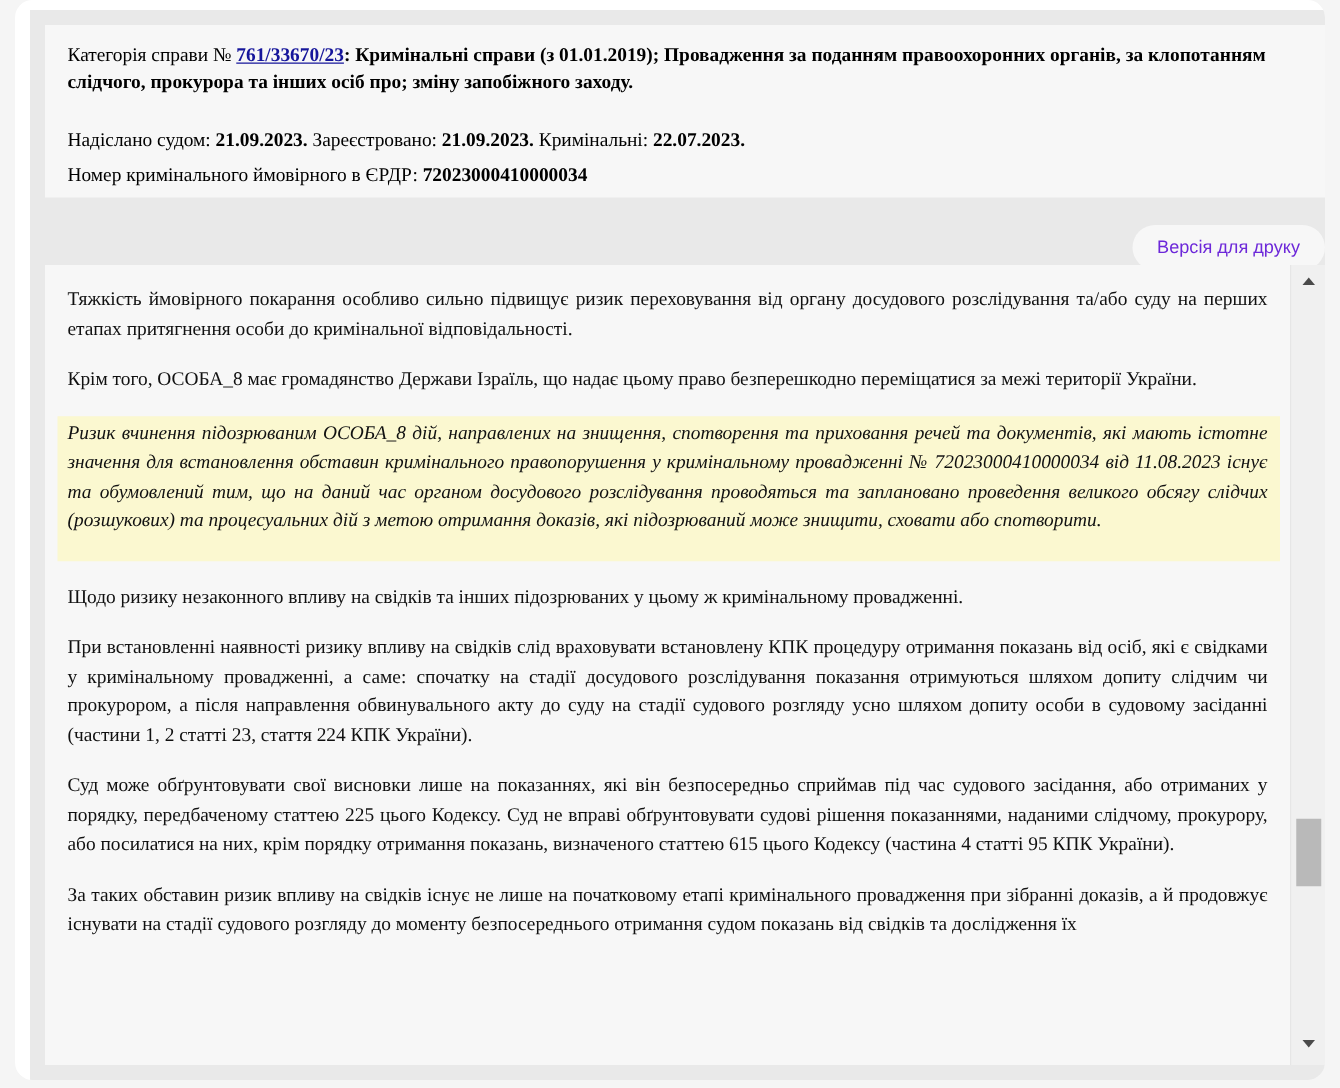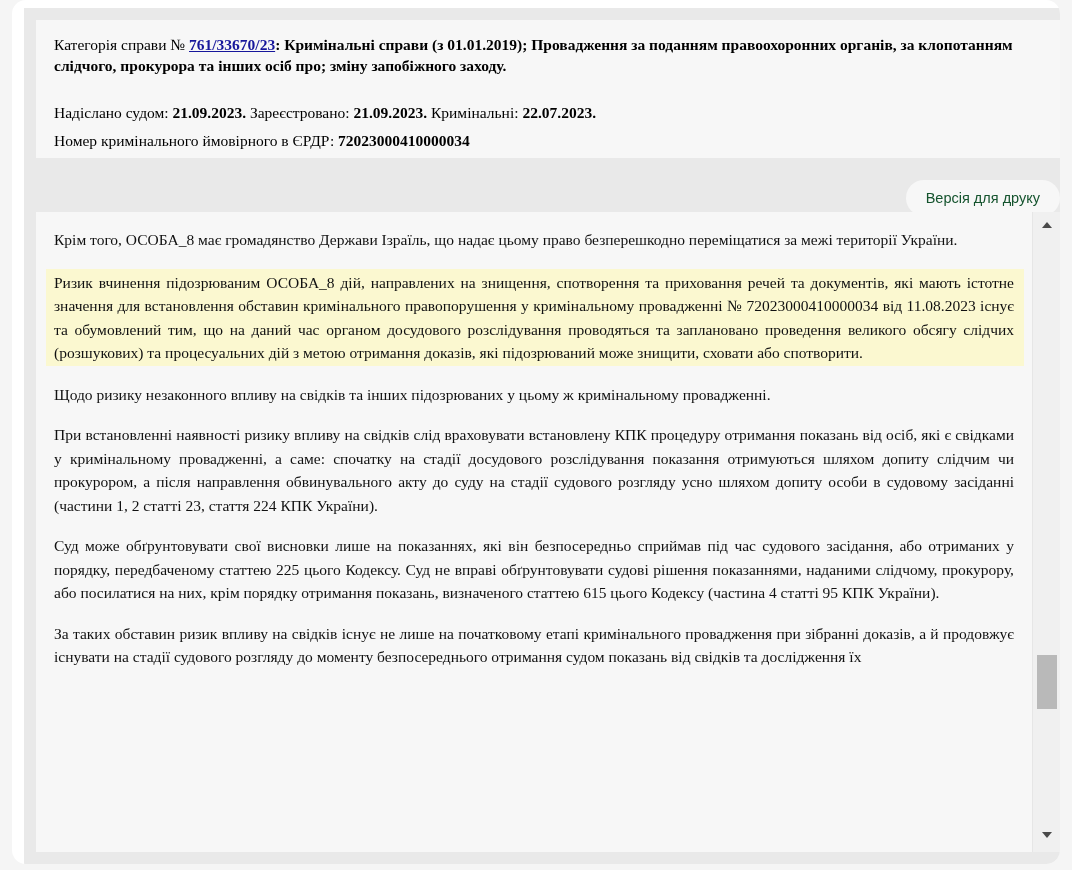--- a/index.html
+++ b/index.html
@@ -82,21 +82,21 @@
     position: absolute;
     right: 0px;
     top: 16px;
     height: 36px;
     padding: 0 20px;
     background: #f7f7f7;
     border: none;
     border-radius: 18px;
     font-family: "Liberation Sans", "DejaVu Sans", sans-serif;
     font-size: 14.5px;
-    color: #14532d;
+    color: #6d28d9;
     cursor: pointer;
     line-height: 36px;
     box-sizing: border-box;
     white-space: nowrap;
   }
 
   
   .text-panel {
     position: absolute;
     left: 12px;
@@ -122,21 +122,22 @@
     line-height: 23.5px;
     color: #111111;
     text-align: justify;
     margin: 0 0 17px 0;
     hyphens: none;
   }
   .para.highlight {
     background: #fbf8d0;
     margin-left: -8px;
     margin-right: -10px;
-    padding: 2px 10px 1px 8px;
+    padding: 2px 10px 20px 8px;
+    font-style: italic;
   }
 
   
   .scrollbar {
     position: absolute;
     right: 0px;
     top: 0px;
     width: 28px;
     height: 640px;
     background: #f0f0f0;
@@ -197,20 +198,21 @@
 
       <p class="meta-line"><span>Номер кримінального ймовірного в ЄРДР: </span><b>72023000410000034</b></p>
     </div>
 
     <div class="print-row">
       <button class="print-btn">Версія для друку</button>
     </div>
 
     <div class="text-panel">
       <div class="text-scroll" id="text-scroll">
+          <p class="para">Тяжкість ймовірного покарання особливо сильно підвищує ризик переховування від органу досудового розслідування та/або суду на перших етапах притягнення особи до кримінальної відповідальності.</p>
           <p class="para">Крім того, ОСОБА_8 має громадянство Держави Ізраїль, що надає цьому право безперешкодно переміщатися за межі території України.</p>
           <p class="para highlight">Ризик вчинення підозрюваним ОСОБА_8 дій, направлених на знищення, спотворення та приховання речей та документів, які мають істотне значення для встановлення обставин кримінального правопорушення у кримінальному провадженні № 72023000410000034 від 11.08.2023 існує та обумовлений тим, що на даний час органом досудового розслідування проводяться та заплановано проведення великого обсягу слідчих (розшукових) та процесуальних дій з метою отримання доказів, які підозрюваний може знищити, сховати або спотворити.</p>
           <p class="para">Щодо ризику незаконного впливу на свідків та інших підозрюваних у цьому ж кримінальному провадженні.</p>
           <p class="para">При встановленні наявності ризику впливу на свідків слід враховувати встановлену КПК процедуру отримання показань від осіб, які є свідками у кримінальному провадженні, а саме: спочатку на стадії досудового розслідування показання отримуються шляхом допиту слідчим чи прокурором, а після направлення обвинувального акту до суду на стадії судового розгляду усно шляхом допиту особи в судовому засіданні (частини 1, 2 статті 23, стаття 224 КПК України).</p>
           <p class="para">Суд може обґрунтовувати свої висновки лише на показаннях, які він безпосередньо сприймав під час судового засідання, або отриманих у порядку, передбаченому статтею 225 цього Кодексу. Суд не вправі обґрунтовувати судові рішення показаннями, наданими слідчому, прокурору, або посилатися на них, крім порядку отримання показань, визначеного статтею 615 цього Кодексу (частина 4 статті 95 КПК України).</p>
           <p class="para">За таких обставин ризик впливу на свідків існує не лише на початковому етапі кримінального провадження при зібранні доказів, а й продовжує існувати на стадії судового розгляду до моменту безпосереднього отримання судом показань від свідків та дослідження їх</p>
         </div>
 
       <div class="scrollbar">
         <div class="sb-arrow up">

